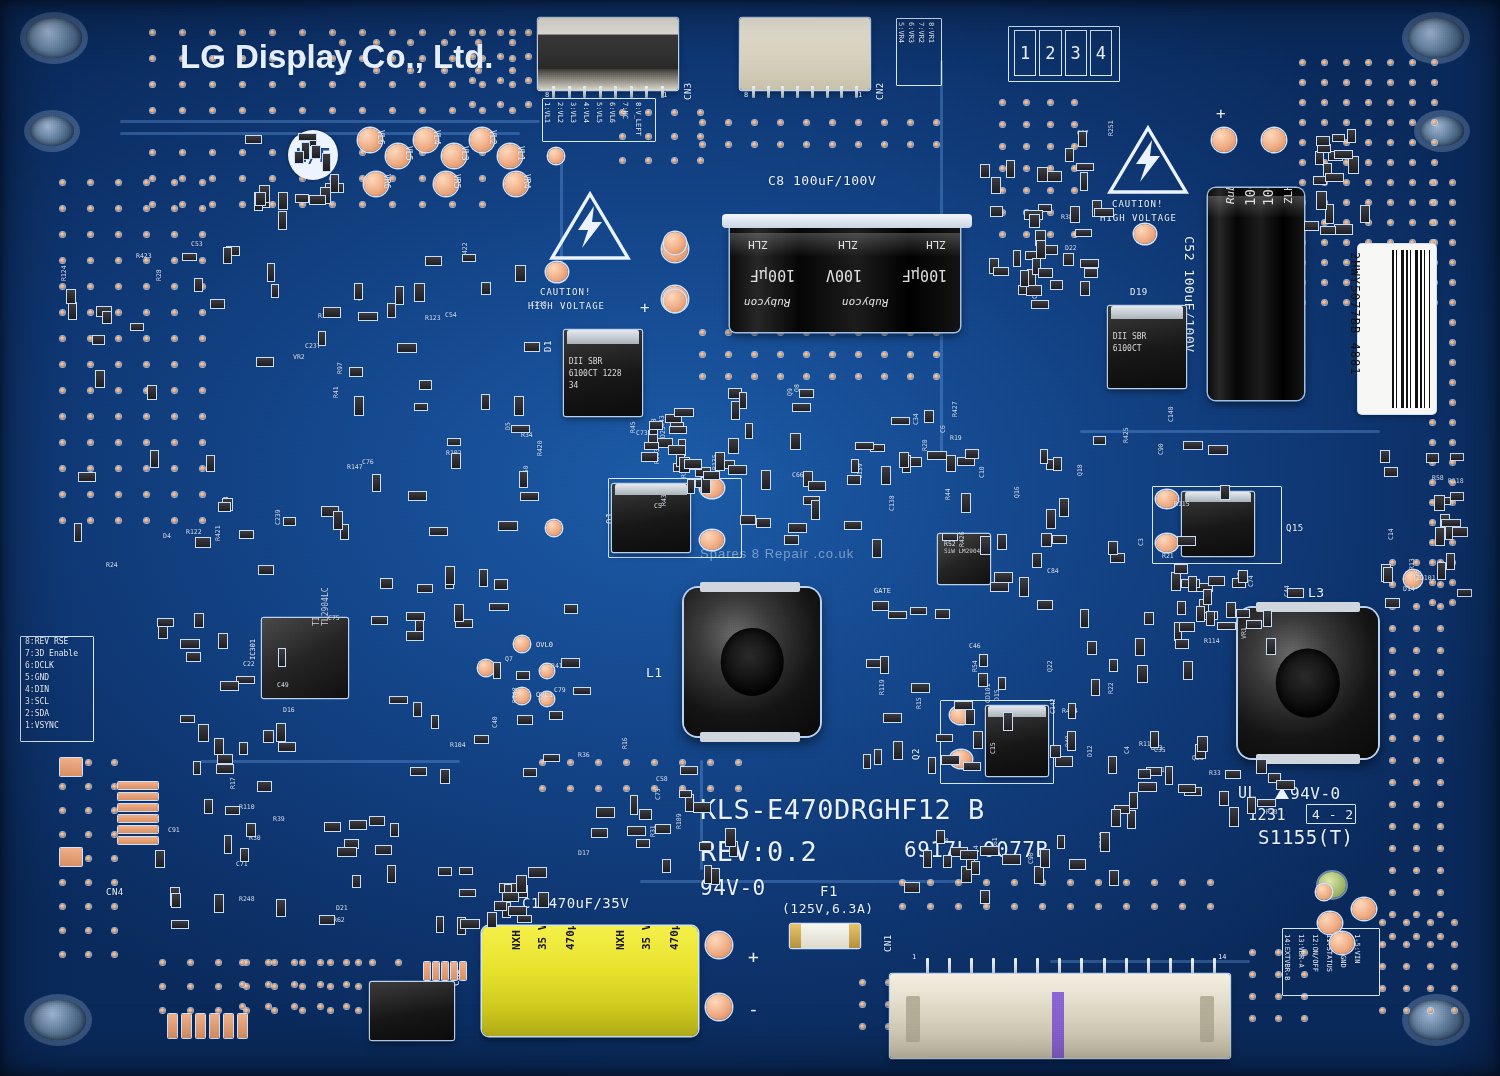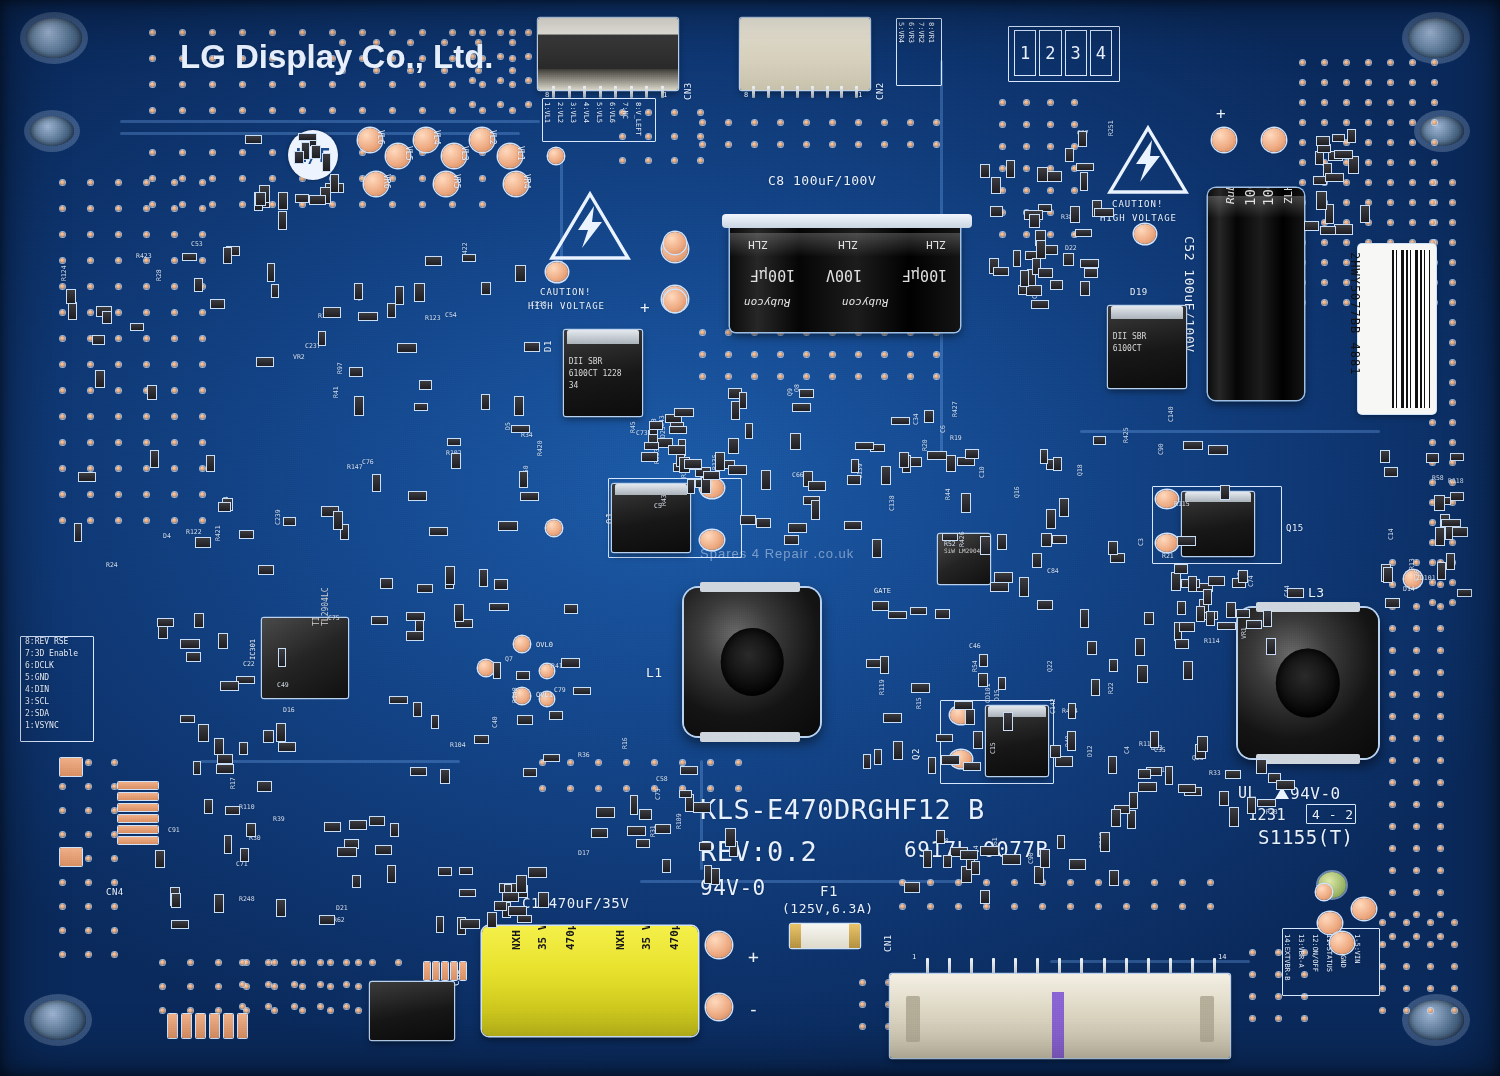--- a/index.html
+++ b/index.html
@@ -1700,16 +1700,16 @@
       <div class="smd res" style="left:725px;top:828px;width:9px;height:17px;"></div>
       <div class="smd res" style="left:971px;top:861px;width:7px;height:12px;"></div>
       <div class="smd res" style="left:171px;top:920px;width:16px;height:7px;"></div>
       <div class="smd res" style="left:1029px;top:214px;width:9px;height:12px;"></div>
       <div class="smd res" style="left:528px;top:867px;width:17px;height:9px;"></div>
       <div class="smd res" style="left:1217px;top:622px;width:17px;height:6px;"></div>
       <div class="smd res" style="left:1038px;top:268px;width:13px;height:8px;"></div>
       <div class="smd res" style="left:245px;top:135px;width:15px;height:7px;"></div>
     </div>
 
-  <div class="wm" style="left:700px;top:546px;font-size:13px;font-weight:normal;color:rgba(235,244,255,.45);">Spares 4 Repair .co.uk</div>
+  <div class="wm" style="left:700px;top:546px;font-size:13px;font-weight:normal;color:rgba(235,244,255,.45);">Spares 8 Repair .co.uk</div>
 
   <div class="pcb-edge"></div>
 </div>
 
 </body></html>

